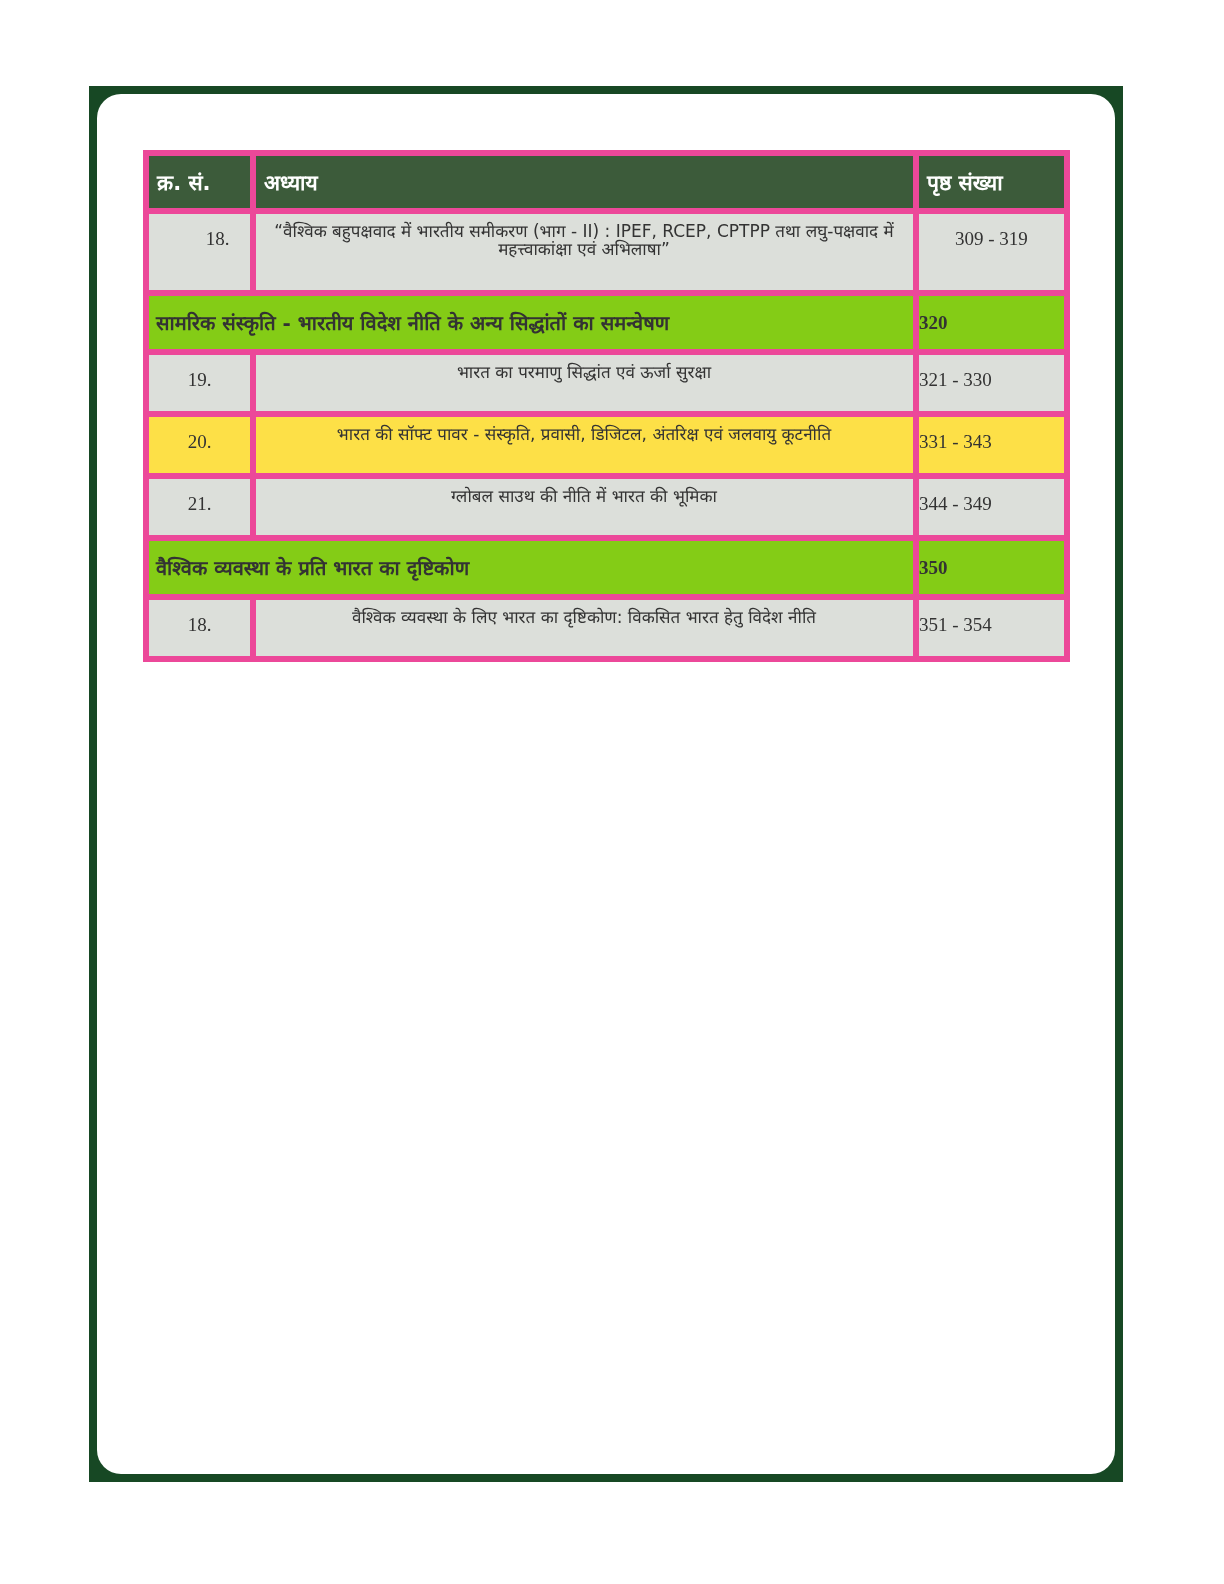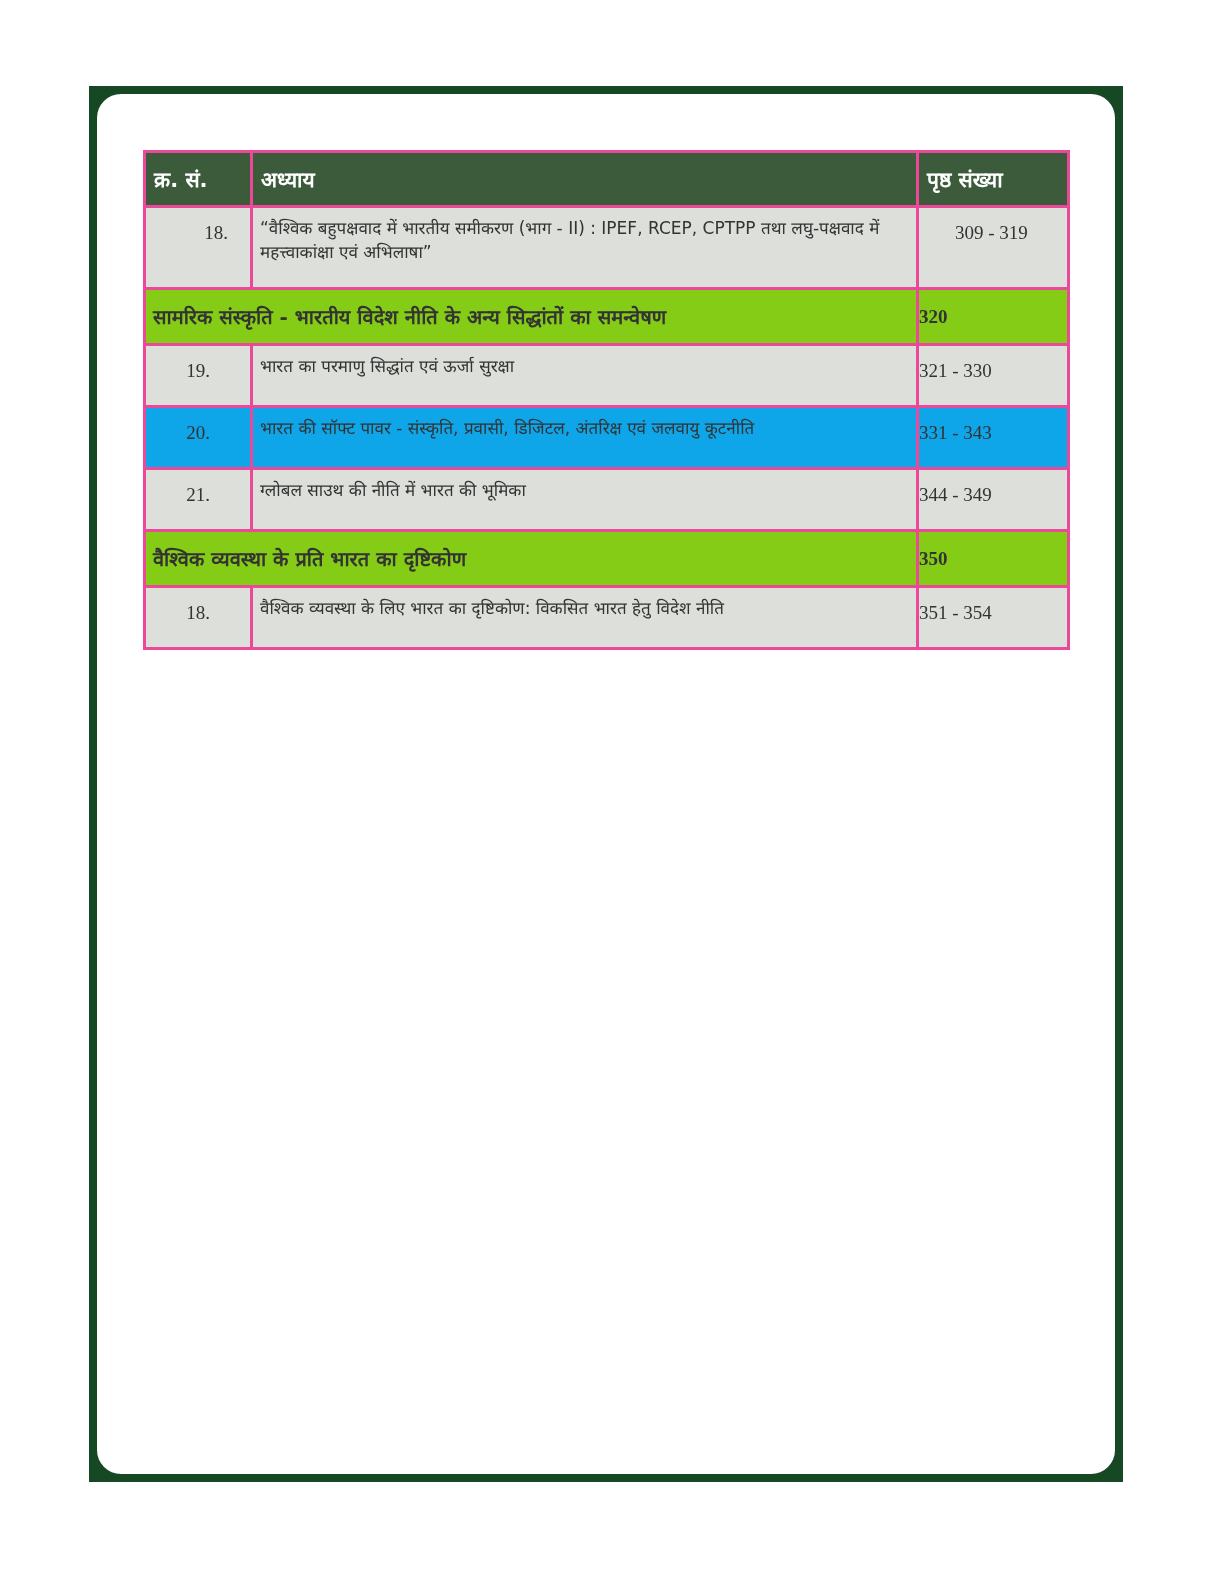--- a/index.html
+++ b/index.html
@@ -33,54 +33,55 @@
     }
     table.toc {
       position: absolute;
       left: 143px;
       top: 150px;
       width: 927px;
       border-collapse: collapse;
       table-layout: fixed;
     }
     table.toc td, table.toc th {
-      border: 3px solid #ec4899;
+      border: 6px solid #ec4899;
       padding: 0;
       color: #333333;
       margin-top: 16px;
     }
     table.toc th {
       background: #3c5b3a;
       color: #ffffff;
       font-family: "DejaVu Sans", "Liberation Sans", sans-serif;
       font-weight: bold;
       font-size: 21px;
       text-align: left;
       padding-left: 8px;
       height: 52px;
     }
     table.toc th.num-col { padding-left: 8px; }
     table.toc th.page-col { padding-left: 8px; }
     .col-num { width: 107px; }
     .col-page { width: 151px; }
     tr.row-light td { background: #dcdfda; }
-    tr.row-dark td { background: #0ea5e9; }
+    tr.row-dark td { background: #fde047; }
     td.num {
       text-align: center;
       font-family: "Liberation Serif", "DejaVu Serif", serif;
       font-size: 19px;
       vertical-align: top;
       padding-top: 14px !important;
     }
     td.title {
       font-family: "DejaVu Sans", "Liberation Sans", sans-serif;
       font-size: 17px;
-      line-height: 24px;
+      line-height: 18px;
       padding: 8px 8px 8px 7px !important;
       vertical-align: top;
+      text-align: center;
     }
     td.pages {
       text-align: left;
       font-family: "Liberation Serif", "DejaVu Serif", serif;
       font-size: 19px;
       vertical-align: top;
       padding-top: 14px !important;
     }
     tr.std td { height: 62px; box-sizing: border-box; }
     tr.tall td { height: 82px; box-sizing: border-box; padding-left: 36px; }

